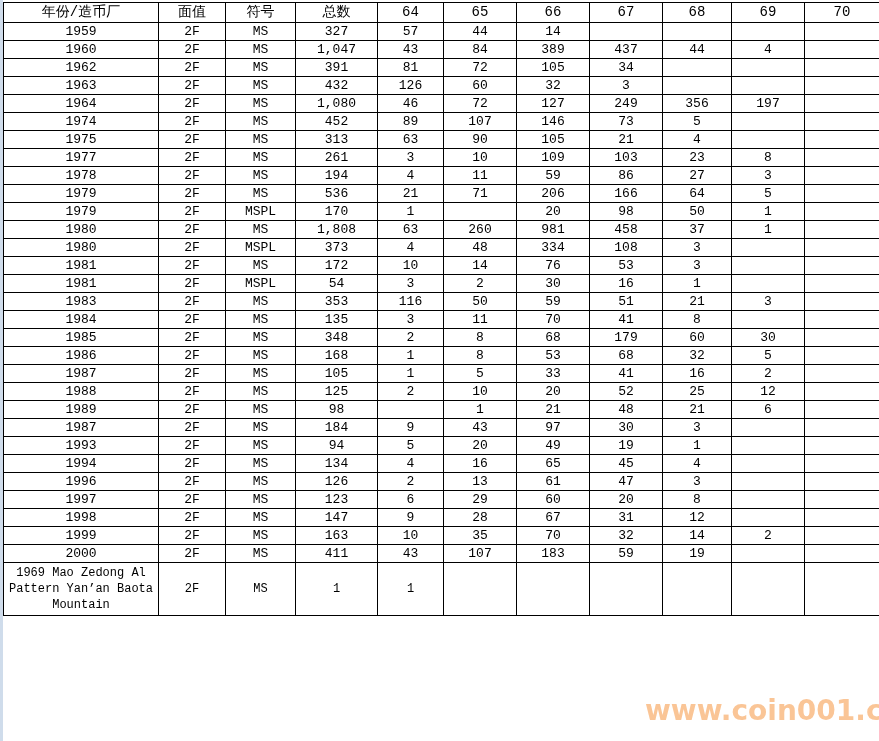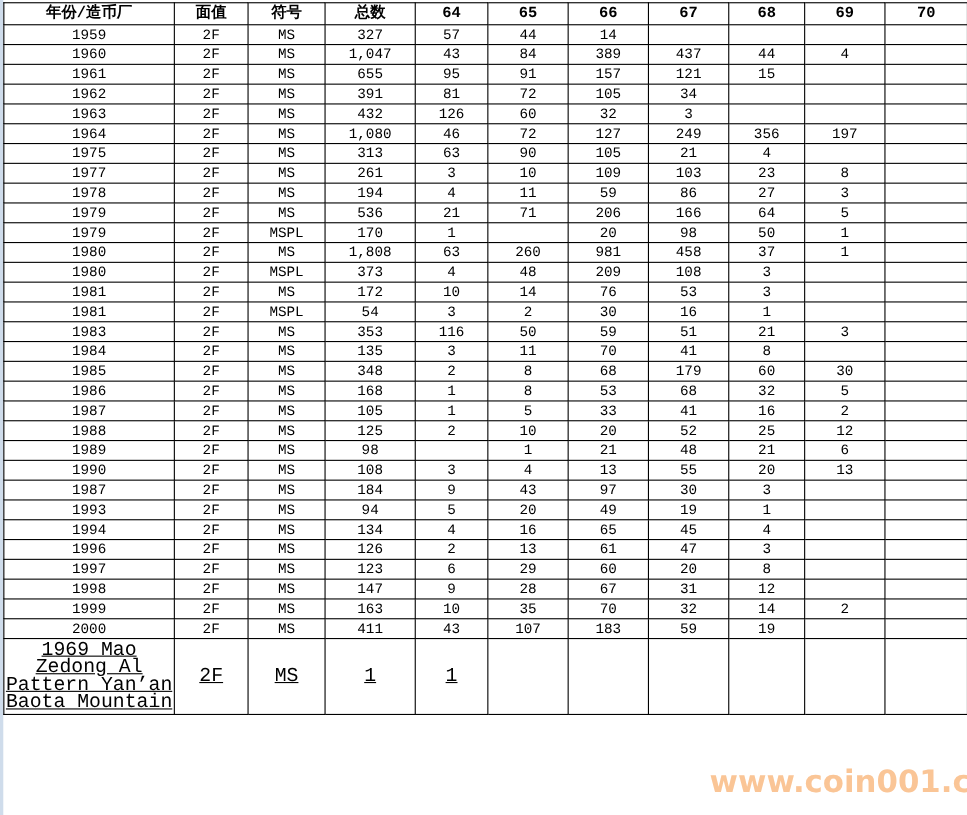--- a/index.html
+++ b/index.html
@@ -39,36 +39,35 @@
   table.pop-table td {
     border: 1px solid #000000;
     text-align: center;
     vertical-align: middle;
     padding: 0;
     overflow: hidden;
     white-space: nowrap;
   }
   table.pop-table th {
     font-size: 14px;
-    font-weight: bold;
+    font-weight: normal;
     height: 19px;
     line-height: 19px;
   }
   table.pop-table td {
     font-size: 13px;
     height: 17px;
     line-height: 17px;
   }
   table.pop-table tr.tall td {
     height: auto;
     line-height: 16px;
     white-space: normal;
     padding: 2px 1px;
-    font-size: 18px;
-    text-decoration: underline;
+    font-size: 12px;
   }
   .watermark {
     position: absolute;
     left: 645px;
     top: 694px;
     font-family: "DejaVu Sans", "Liberation Sans", sans-serif;
     font-weight: bold;
     font-size: 28px;
     letter-spacing: 0px;
     opacity: 0.95;
@@ -131,33 +130,20 @@
           <td>1,047</td>
           <td>43</td>
           <td>84</td>
           <td>389</td>
           <td>437</td>
           <td>44</td>
           <td>4</td>
           <td></td>
         </tr>
         <tr>
-          <td>1961</td>
-          <td>2F</td>
-          <td>MS</td>
-          <td>655</td>
-          <td>95</td>
-          <td>91</td>
-          <td>157</td>
-          <td>121</td>
-          <td>15</td>
-          <td></td>
-          <td></td>
-        </tr>
-        <tr>
           <td>1962</td>
           <td>2F</td>
           <td>MS</td>
           <td>391</td>
           <td>81</td>
           <td>72</td>
           <td>105</td>
           <td>34</td>
           <td></td>
           <td></td>
@@ -183,20 +169,33 @@
           <td>1,080</td>
           <td>46</td>
           <td>72</td>
           <td>127</td>
           <td>249</td>
           <td>356</td>
           <td>197</td>
           <td></td>
         </tr>
         <tr>
+          <td>1974</td>
+          <td>2F</td>
+          <td>MS</td>
+          <td>452</td>
+          <td>89</td>
+          <td>107</td>
+          <td>146</td>
+          <td>73</td>
+          <td>5</td>
+          <td></td>
+          <td></td>
+        </tr>
+        <tr>
           <td>1975</td>
           <td>2F</td>
           <td>MS</td>
           <td>313</td>
           <td>63</td>
           <td>90</td>
           <td>105</td>
           <td>21</td>
           <td>4</td>
           <td></td>
@@ -267,21 +266,21 @@
           <td>1</td>
           <td></td>
         </tr>
         <tr>
           <td>1980</td>
           <td>2F</td>
           <td>MSPL</td>
           <td>373</td>
           <td>4</td>
           <td>48</td>
-          <td>209</td>
+          <td>334</td>
           <td>108</td>
           <td>3</td>
           <td></td>
           <td></td>
         </tr>
         <tr>
           <td>1981</td>
           <td>2F</td>
           <td>MS</td>
           <td>172</td>
@@ -391,33 +390,20 @@
           <td>98</td>
           <td></td>
           <td>1</td>
           <td>21</td>
           <td>48</td>
           <td>21</td>
           <td>6</td>
           <td></td>
         </tr>
         <tr>
-          <td>1990</td>
-          <td>2F</td>
-          <td>MS</td>
-          <td>108</td>
-          <td>3</td>
-          <td>4</td>
-          <td>13</td>
-          <td>55</td>
-          <td>20</td>
-          <td>13</td>
-          <td></td>
-        </tr>
-        <tr>
           <td>1987</td>
           <td>2F</td>
           <td>MS</td>
           <td>184</td>
           <td>9</td>
           <td>43</td>
           <td>97</td>
           <td>30</td>
           <td>3</td>
           <td></td>

